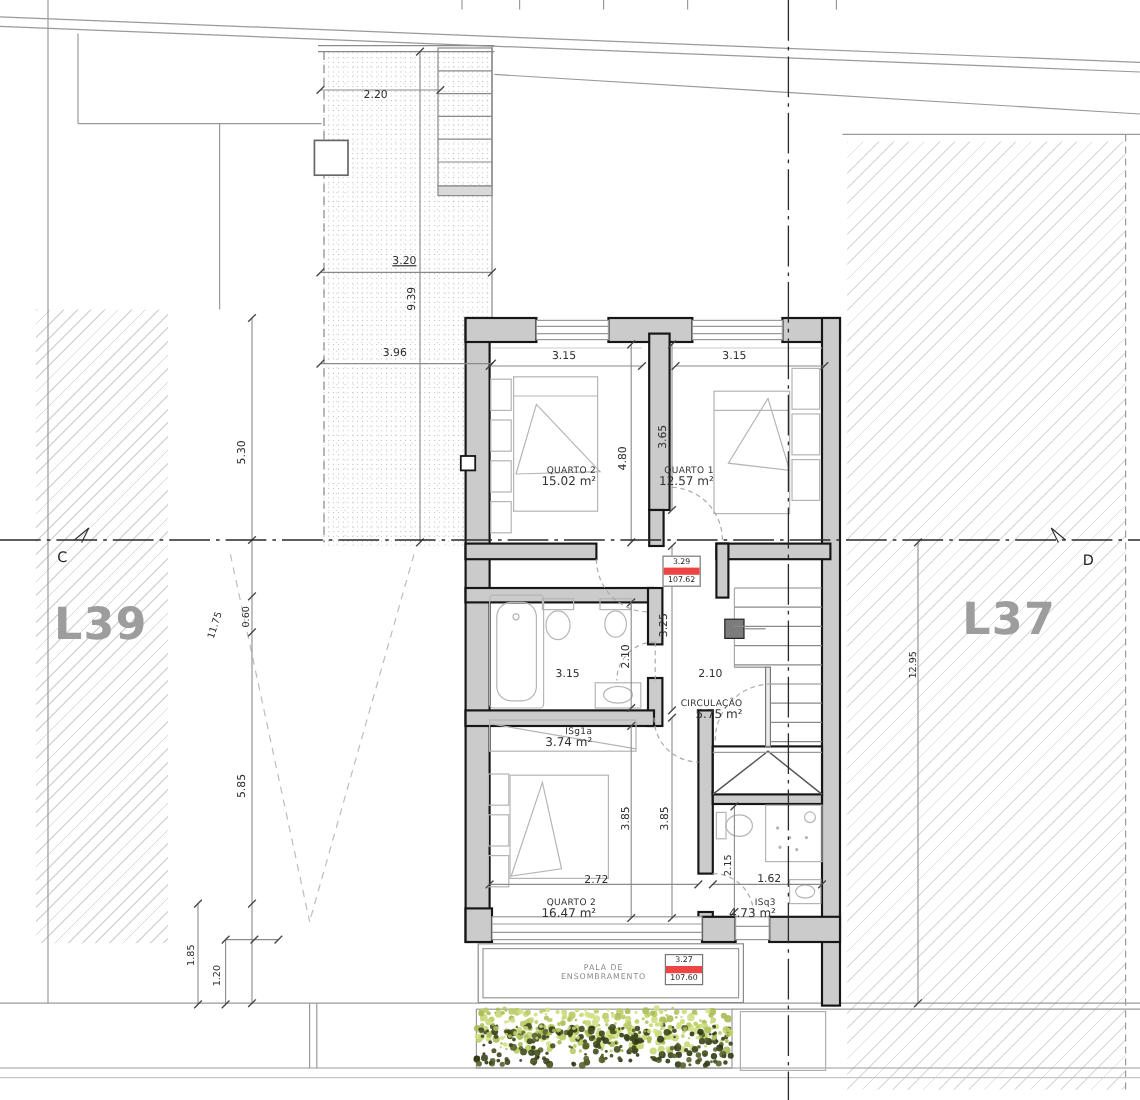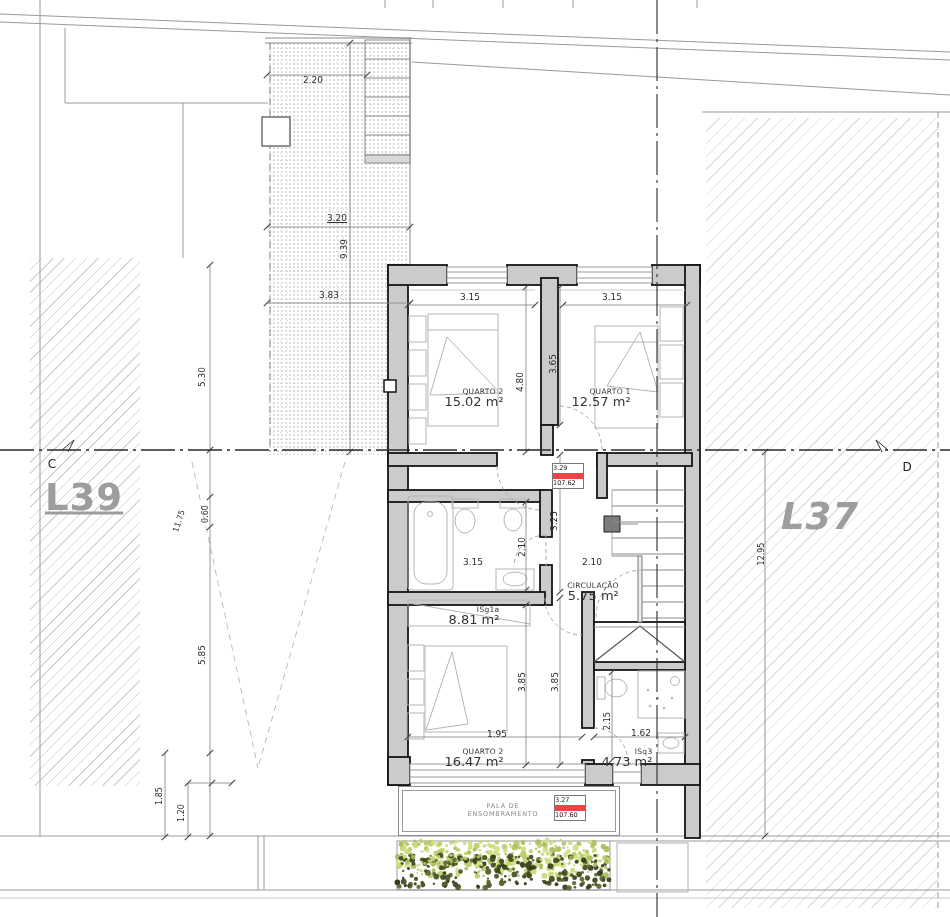--- a/index.html
+++ b/index.html
@@ -16,27 +16,27 @@
   .sti-a{left:268px;top:42px;width:142px;height:223px;}
   .sti-b{left:268px;top:265px;width:120px;height:190px;}
   
   .t{position:absolute;transform:translate(-50%,-50%);white-space:nowrap;color:#2e2e2e;}
   .dim{font-size:8px;}
   .dim9{font-size:9px;}
   .v{transform:translate(-50%,-50%) rotate(-90deg);}
   .v72{transform:translate(-50%,-50%) rotate(-72deg);}
   .roomlbl{text-align:right;line-height:10px;margin-top:45px;}
   .rname{font-size:7.5px;color:#333;letter-spacing:.3px;}
-  .rarea{font-size:13px;color:#333;}
+  .rarea{font-size:10px;color:#333;}
   .lot{font-size:37px;font-weight:700;color:#9d9d9d;letter-spacing:1px;}
   .secletter{font-size:12px;color:#222;}
   .pala{font-size:6.5px;color:#8a8a8a;letter-spacing:.8px;text-align:center;line-height:8px;}
   .palabox{position:absolute;left:398px;top:786px;width:220px;height:48px;border:1px solid #8a8a8a;background:#fff;}
   .palabox .inner{position:absolute;left:3px;top:3px;right:3px;bottom:3px;border:1px solid #9a9a9a;}
-  .levelbox{position:absolute;width:30px;border:1px solid #777;background:#fff;font-size:6.5px;color:#222;text-align:left;line-height:9px;}
+  .levelbox{position:absolute;width:30px;border:1px solid #777;background:#fff;font-size:6.5px;color:#222;text-align:center;line-height:9px;}
   .levelbox .c2{border-top:6px solid #ef4444;}
 </style>
 </head>
 <body>
 
 <div class="stage">
 
   <div class="hatch hatch-left"></div>
   <div class="hatch hatch-right"></div>
   <div class="stipple sti-a"></div>
@@ -872,65 +872,65 @@
 
   <div class="levelbox" style="left:552px;top:463px;">
     <div>3.29</div>
     <div class="c2">107.62</div>
   </div>
   <div class="levelbox" style="left:554px;top:795px;">
     <div>3.27</div>
     <div class="c2">107.60</div>
   </div>
 
-  <div class="t lot" style="left:84px;top:497px;text-decoration:underline;">L39</div>
-  <div class="t lot" style="left:820px;top:516px;font-style:italic;">L37</div>
+  <div class="t lot" style="left:84px;top:520px;">L39</div>
+  <div class="t lot" style="left:841px;top:516px;">L37</div>
   <div class="t secletter" style="left:52px;top:464px;">C</div>
   <div class="t secletter" style="left:907px;top:467px;">D</div>
 
   <div class="t roomlbl" style="left:474px;top:352px;">
     <div class="rname">QUARTO 2</div>
     <div class="rarea">15.02 m²</div>
   </div>
-  <div class="t roomlbl" style="left:601px;top:352px;">
+  <div class="t roomlbl" style="left:572px;top:352px;">
     <div class="rname">QUARTO 1</div>
     <div class="rarea">12.57 m²</div>
   </div>
   <div class="t roomlbl" style="left:474px;top:570px;">
     <div class="rname">ISg1a</div>
-    <div class="rarea">8.81 m²</div>
+    <div class="rarea">3.74 m²</div>
   </div>
   <div class="t roomlbl" style="left:593px;top:546px;">
     <div class="rname">CIRCULAÇÃO</div>
     <div class="rarea">5.75 m²</div>
   </div>
   <div class="t roomlbl" style="left:474px;top:712px;">
     <div class="rname">QUARTO 2</div>
     <div class="rarea">16.47 m²</div>
   </div>
   <div class="t roomlbl" style="left:627px;top:712px;">
     <div class="rname">ISq3</div>
     <div class="rarea">4.73 m²</div>
   </div>
 
   <div class="t dim9" style="left:313px;top:80px;">2.20</div>
   <div class="t dim9" style="left:337px;top:218px;text-decoration:underline;">3.20</div>
   <div class="t dim9 v" style="left:344px;top:249px;">9.39</div>
-  <div class="t dim9" style="left:329px;top:295px;">3.83</div>
+  <div class="t dim9" style="left:329px;top:295px;">3.96</div>
   <div class="t dim9" style="left:470px;top:297px;">3.15</div>
   <div class="t dim9" style="left:612px;top:297px;">3.15</div>
   <div class="t dim9 v" style="left:520px;top:382px;">4.80</div>
   <div class="t dim9 v" style="left:553px;top:364px;">3.65</div>
   <div class="t dim9 v" style="left:554px;top:521px;">3.25</div>
   <div class="t dim9 v" style="left:522px;top:547px;">2.10</div>
   <div class="t dim9" style="left:473px;top:562px;">3.15</div>
   <div class="t dim9" style="left:592px;top:562px;">2.10</div>
   <div class="t dim9 v" style="left:522px;top:682px;">3.85</div>
   <div class="t dim9 v" style="left:555px;top:682px;">3.85</div>
-  <div class="t dim9" style="left:497px;top:734px;">1.95</div>
+  <div class="t dim9" style="left:497px;top:734px;">2.72</div>
   <div class="t dim v" style="left:607px;top:721px;">2.15</div>
   <div class="t dim9" style="left:641px;top:733px;">1.62</div>
   <div class="t dim9 v" style="left:202px;top:377px;">5.30</div>
   <div class="t dim v" style="left:205px;top:514px;">0.60</div>
   <div class="t dim v72" style="left:179px;top:521px;">11.75</div>
   <div class="t dim9 v" style="left:202px;top:655px;">5.85</div>
   <div class="t dim v" style="left:159px;top:796px;">1.85</div>
   <div class="t dim v" style="left:181px;top:813px;">1.20</div>
   <div class="t dim v" style="left:761px;top:554px;">12.95</div>
 

